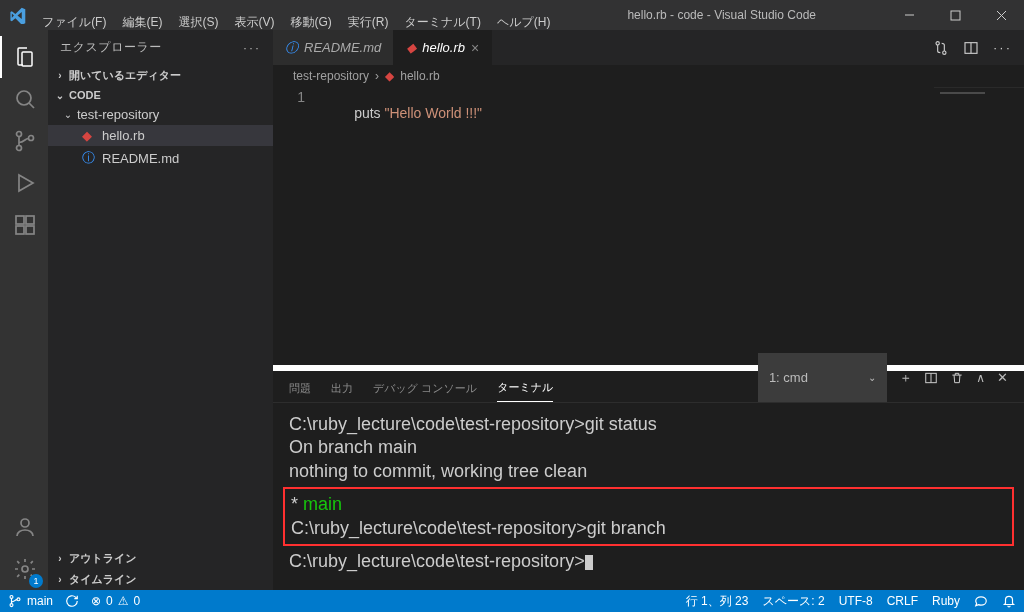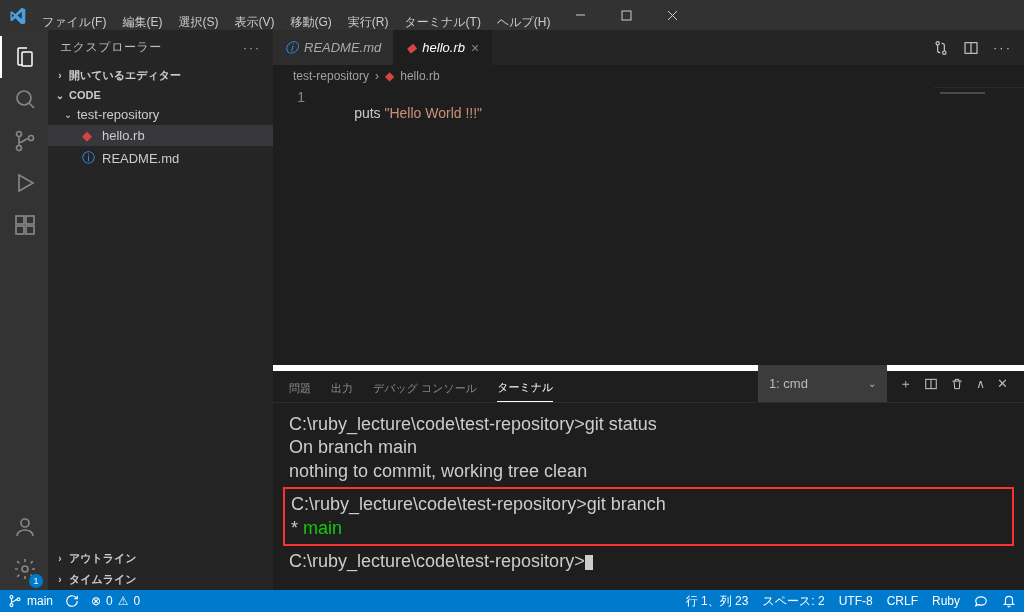--- a/index.html
+++ b/index.html
@@ -36,21 +36,21 @@
 .gutter { width:50px; text-align:right; padding-right:18px; color:#858585; padding-top:2px; }
 .code-line { padding-top:2px; white-space:pre; }
 .kw { color:#ce9178; }
 .minimap { width:90px; border-top:1px solid #2a2a2a; }
 .minimap .mm-line { background:#4a4a4a; height:2px; width:45px; margin:4px 6px; }
 .panel { height:225px; border-top:6px solid #ffffff; display:flex; flex-direction:column; background:#1e1e1e; }
 .panel-tabs { height:32px; display:flex; align-items:flex-end; padding:0 16px; gap:20px; font-size:11px; color:#8a8a8a; border-bottom:1px solid #2d2d2d; }
 .panel-tabs .ptab { padding-bottom:6px; cursor:pointer; }
 .panel-tabs .ptab.active { color:#fff; border-bottom:1px solid #fff; }
 .panel-right { margin-left:auto; display:flex; align-items:center; gap:12px; color:#bbb; font-size:13px; }
-.term-selector { display:flex; align-items:center; gap:60px; background:#3c3c3c; padding:10px 10px; border:1px solid #3c3c3c; }
+.term-selector { display:flex; align-items:center; gap:60px; background:#3c3c3c; padding:16px 10px; border:1px solid #3c3c3c; }
 .terminal { flex:1; padding:10px 16px; font-family:Consolas,monospace; font-size:18px; color:#ccc; overflow:hidden; }
 .terminal .line { white-space:pre; line-height:1.3; }
 .highlight-box { border:2px solid #ff3030; padding:4px 6px; margin:4px -6px; }
 .green { color:#16c60c; }
 .cursor-block { display:inline-block; width:8px; height:15px; background:#ccc; vertical-align:middle; }
 .statusbar { height:22px; background:#007acc; display:flex; align-items:center; color:#fff; font-size:12px; padding:0 8px; gap:12px; }
 .statusbar .sgrp { display:flex; align-items:center; gap:5px; }
 .statusbar .right { margin-left:auto; display:flex; gap:14px; align-items:center; }
 .badge { position:relative; }
 .badge::after { content:"1"; position:absolute; bottom:2px; right:5px; background:#007acc; color:#fff; border-radius:50%; width:14px; height:14px; font-size:9px; display:flex; align-items:center; justify-content:center; }
@@ -71,20 +71,21 @@
   <div class="menus">
     <span>ファイル(F)</span>
     <span>編集(E)</span>
     <span>選択(S)</span>
     <span>表示(V)</span>
     <span>移動(G)</span>
     <span>実行(R)</span>
     <span>ターミナル(T)</span>
     <span>ヘルプ(H)</span>
   </div>
+  <div class="title-center">hello.rb - code - Visual Studio Code</div>
   <div class="win-controls">
     <div>
         <svg width="11" height="11">
           <line x1="1" y1="5" x2="10" y2="5" stroke="#ccc" stroke-width="1"></line>
         </svg>
       </div>
     <div>
         <svg width="11" height="11">
           <rect x="1" y="1" width="9" height="9" fill="none" stroke="#ccc" stroke-width="1"></rect>
         </svg>
@@ -260,22 +261,22 @@
           <span style="font-size:12px;">∧</span>
           <span>✕</span>
         </div>
       </div>
       <div class="terminal">
         <div class="line">C:\ruby_lecture\code\test-repository&gt;git status</div>
         <div class="line">On branch main</div>
         <div class="line"></div>
         <div class="line">nothing to commit, working tree clean</div>
         <div class="highlight-box">
+          <div class="line"><span style="color:#ccc;">* </span><span class="green">main</span></div>
           <div class="line">C:\ruby_lecture\code\test-repository&gt;git branch</div>
-          <div class="line"><span style="color:#ccc;">* </span><span class="green">main</span></div>
         </div>
         <div class="line"><span>C:\ruby_lecture\code\test-repository&gt;</span><span class="cursor-block"></span></div>
       </div>
     </div>
   </div>
 </div>
 
 <div class="statusbar">
   <div class="sgrp">
     <svg width="14" height="14" viewBox="0 0 24 24" fill="none" stroke="#fff" stroke-width="2">

